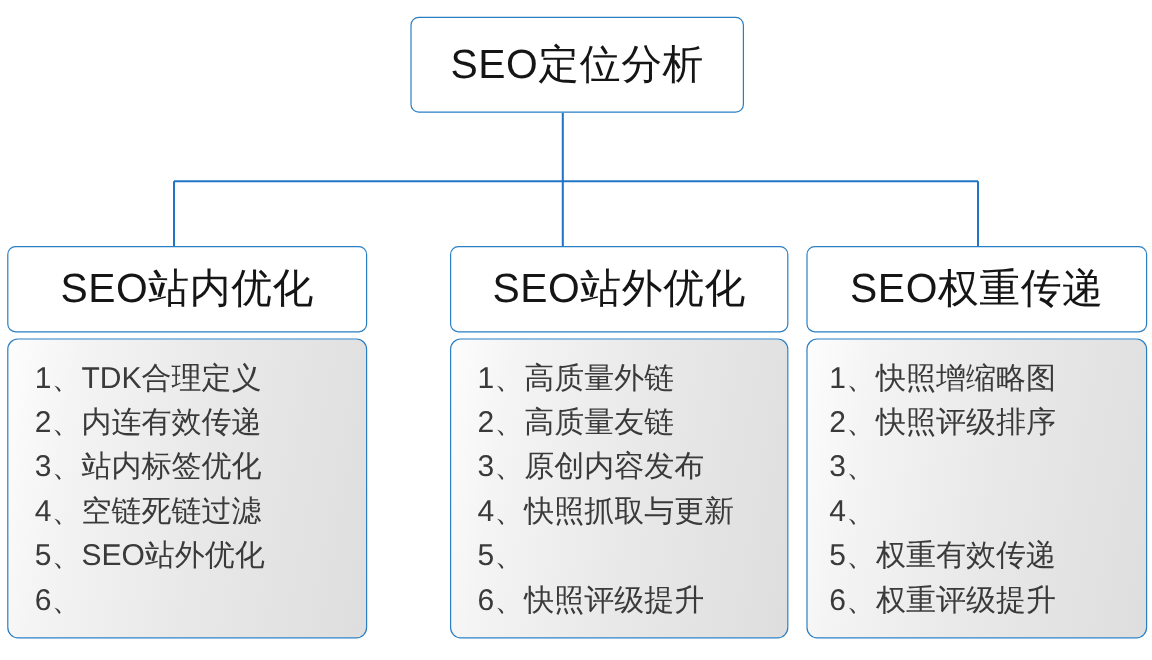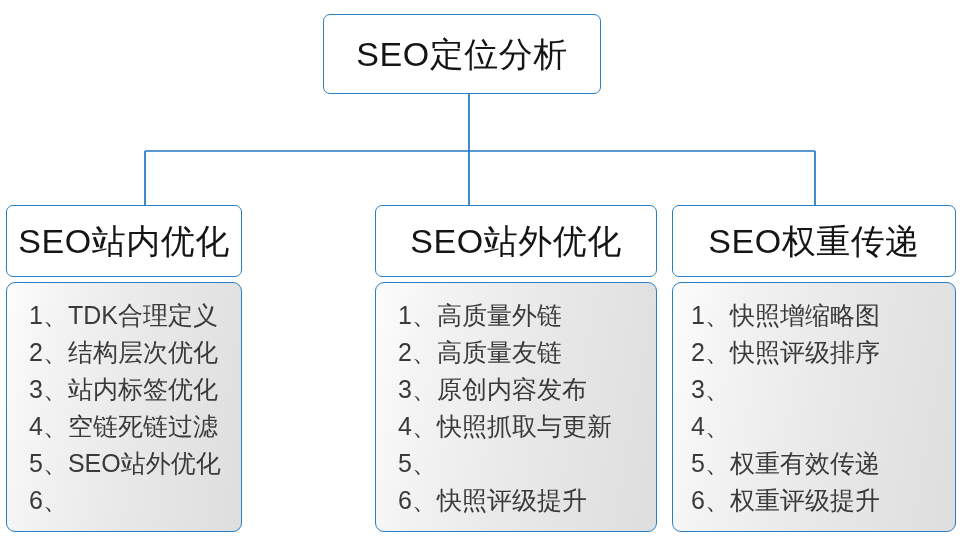--- a/index.html
+++ b/index.html
@@ -27,21 +27,21 @@
     left: 0;
     top: 0;
     width: 960px;
     height: 550px;
     pointer-events: none;
   }
 
   
   .root-node {
     position: absolute;
-    left: 323px;
+    left: 342px;
     top: 14px;
     width: 278px;
     height: 80px;
     box-sizing: border-box;
     background: #ffffff;
     border: 1.6px solid #2a7fc4;
     border-radius: 7px;
     display: flex;
     align-items: center;
     justify-content: center;
@@ -52,21 +52,21 @@
     letter-spacing: 0.5px;
     color: #151515;
     white-space: nowrap;
   }
 
   
   .column {
     position: absolute;
     top: 205px;
   }
-  .col-0 { left: 6px;   width: 236px; }
+  .col-0 { left: 6px;   width: 300px; }
   .col-1 { left: 330px; width: 282px; padding-left: 45px; }
   .col-2 { left: 672px; width: 284px; }
 
   .col-header {
     box-sizing: border-box;
     height: 72px;
     background: #ffffff;
     border: 1.6px solid #2a7fc4;
     border-radius: 7px;
     display: flex;
@@ -141,21 +141,21 @@
     <div class="col-header">
       <span class="header-title">SEO站内优化</span>
     </div>
     <div class="col-body">
       <div class="item-row">
         <span class="item-index">1、</span>
         <span class="item-label">TDK合理定义</span>
       </div>
       <div class="item-row">
         <span class="item-index">2、</span>
-        <span class="item-label">结构层次优化</span>
+        <span class="item-label">内连有效传递</span>
       </div>
       <div class="item-row">
         <span class="item-index">3、</span>
         <span class="item-label">站内标签优化</span>
       </div>
       <div class="item-row">
         <span class="item-index">4、</span>
         <span class="item-label">空链死链过滤</span>
       </div>
       <div class="item-row">

